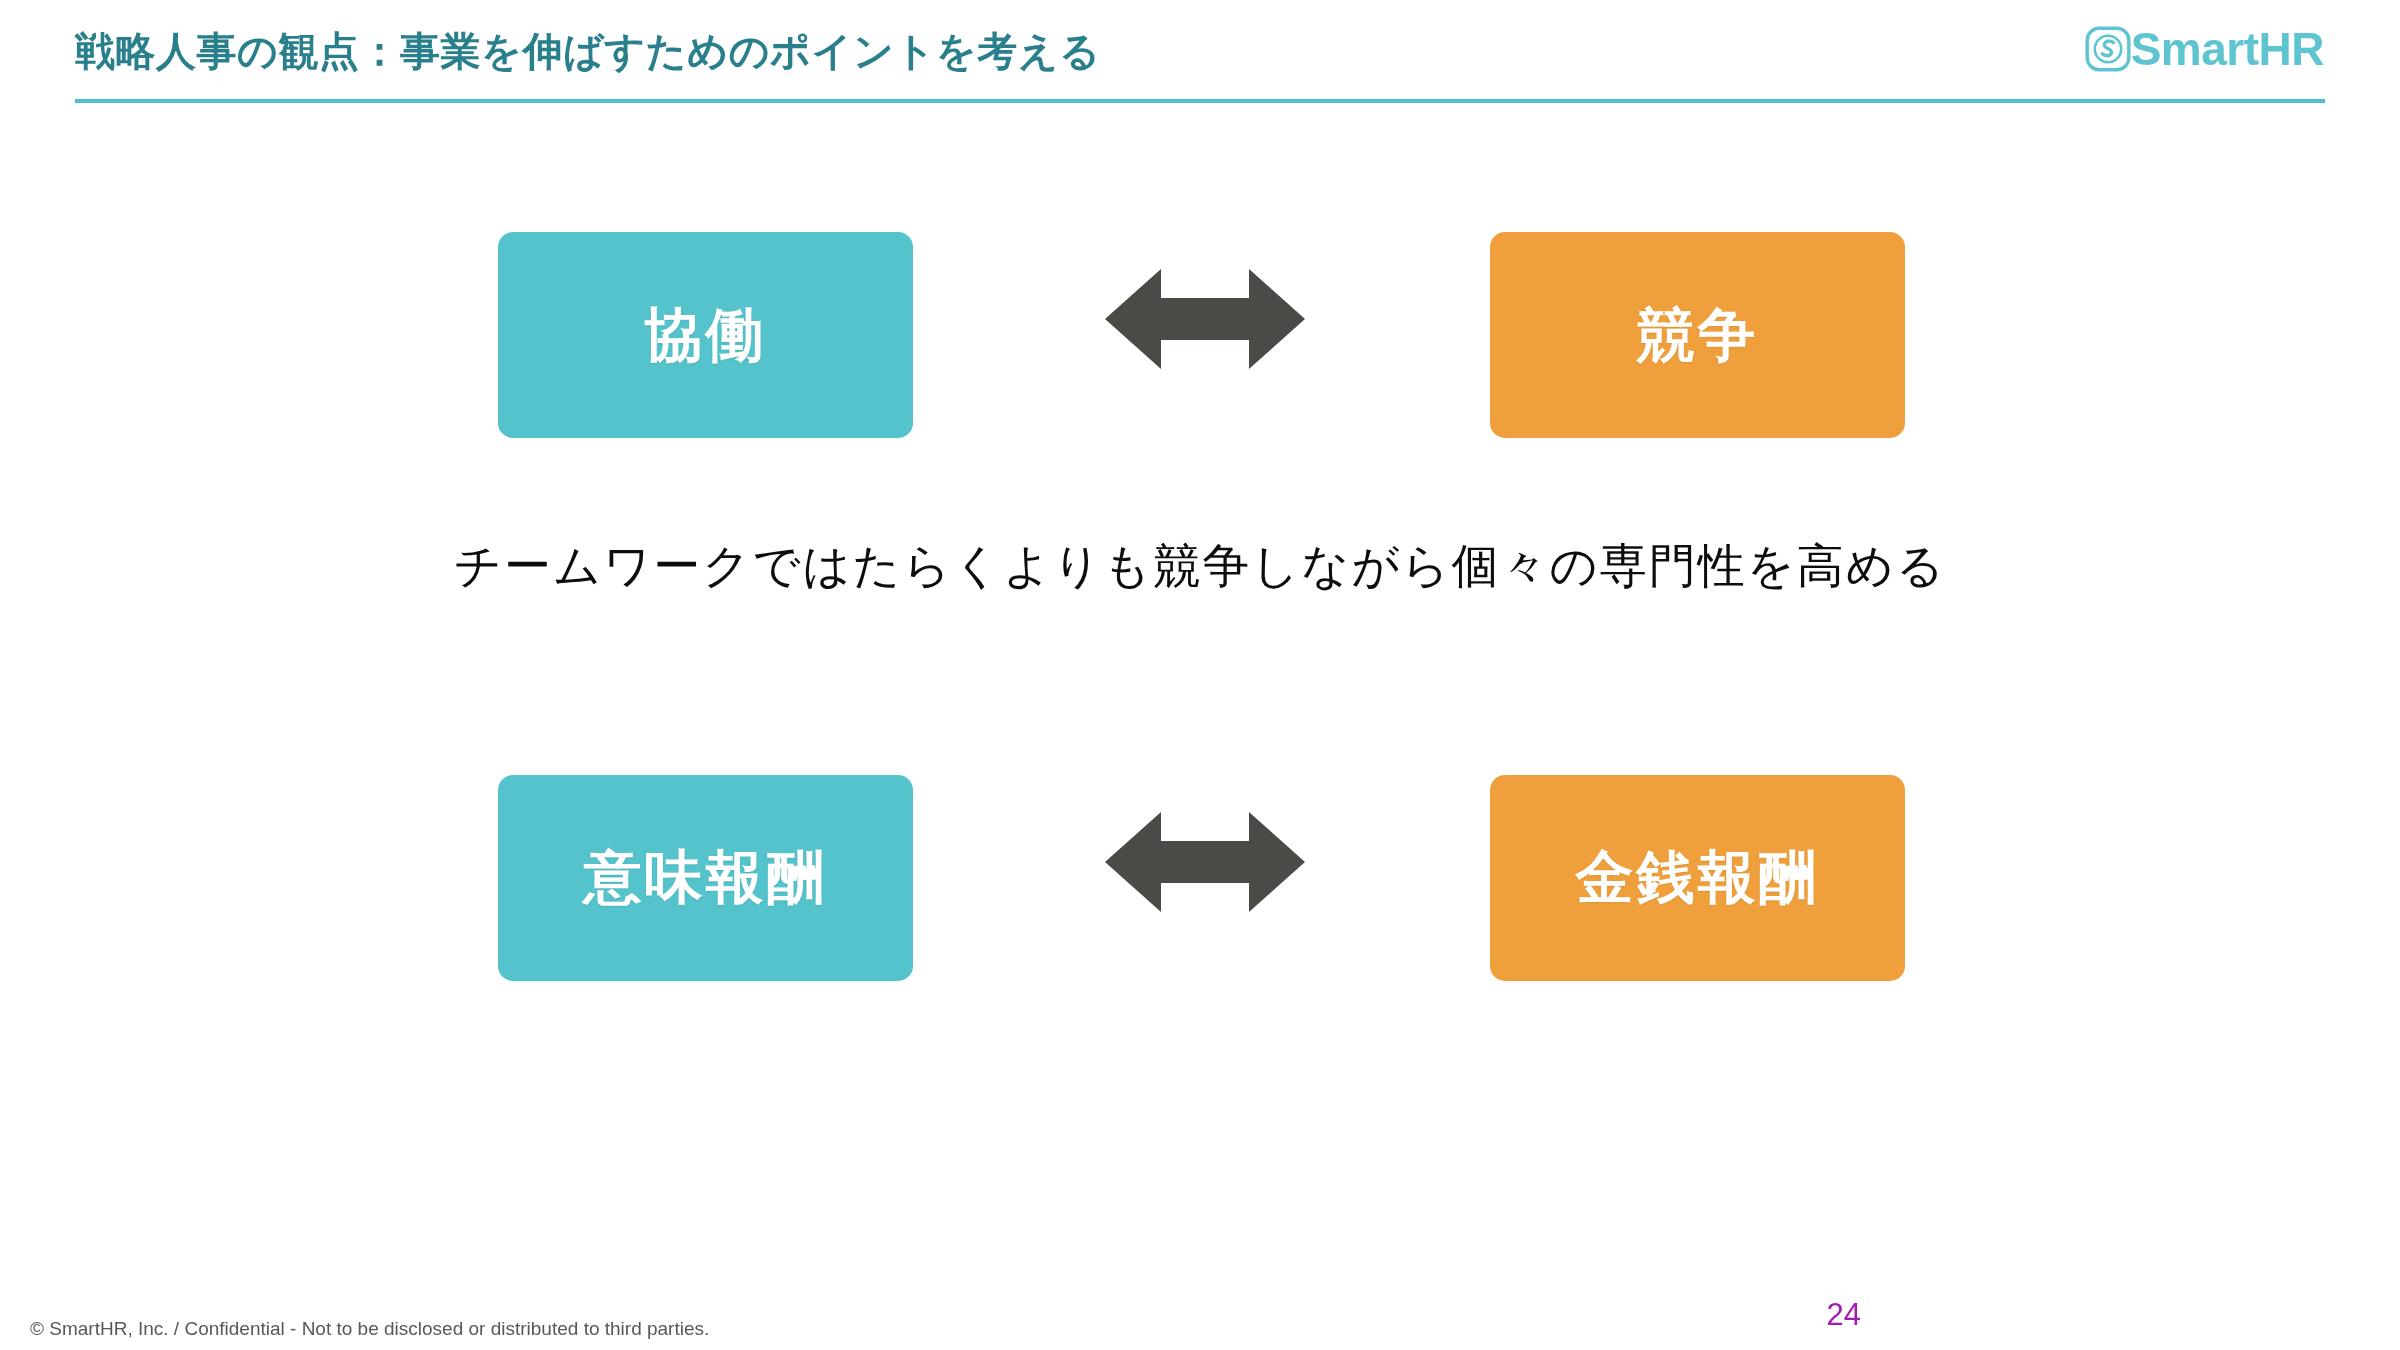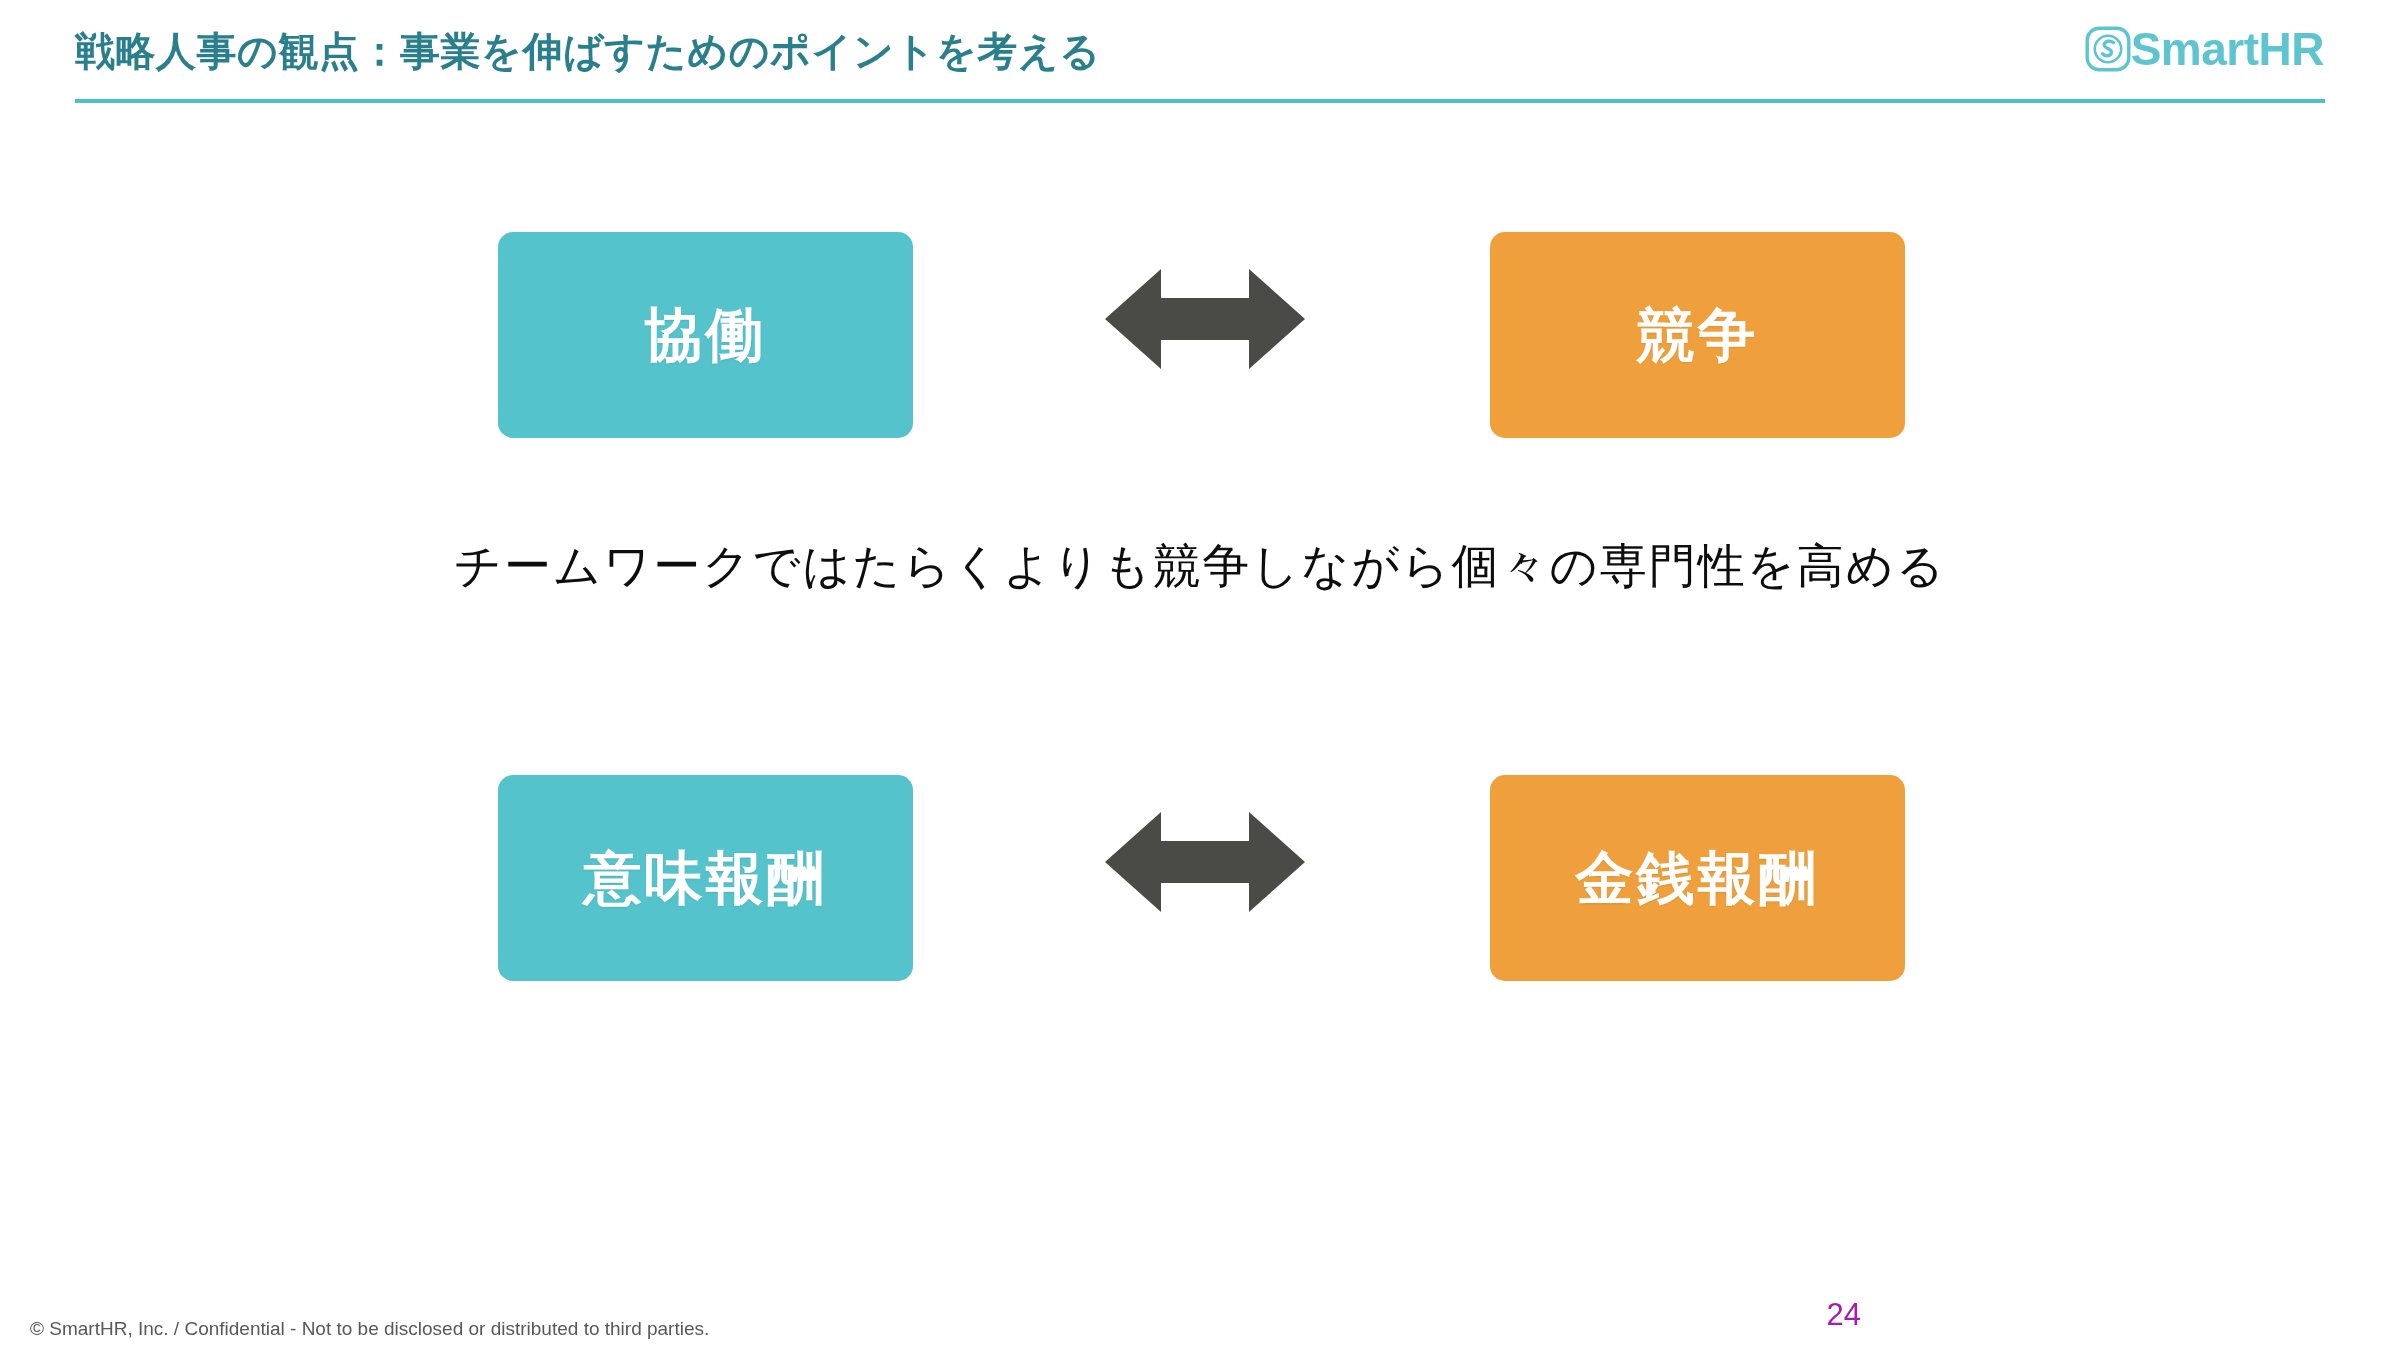--- a/index.html
+++ b/index.html
@@ -58,21 +58,21 @@
     line-height:1;
   }
 
   
   .row {
     position:absolute;
     left:0;
     width:2400px;
   }
   .row-1 { top:232px; }
-  .row-2 { top:775px; }
+  .row-2 { top:775px;font-family:Liberation Serif, serif; }
 
   .pair {
     position:relative;
     width:2400px;
     height:206px;
   }
 
   .concept-box {
     position:absolute;
     width:415px;

